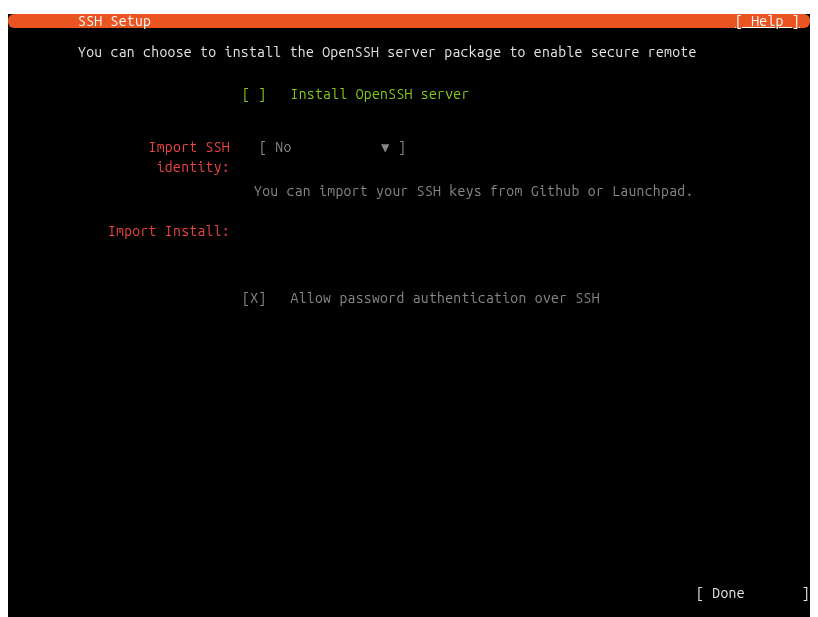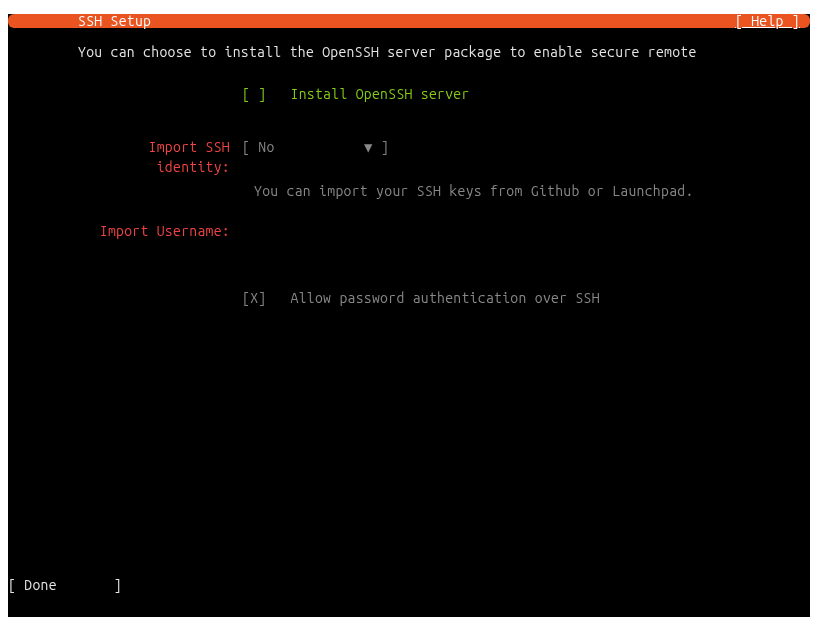--- a/index.html
+++ b/index.html
@@ -78,33 +78,34 @@
   .checkbox-label {
     margin-left: 16px;
   }
   .note {
     color: #888888;
     padding-left: 176px;
     margin-top: 4px;
   }
   .select {
     color: #888888;
+    margin-left: 17px;
   }
   .select-arrow {
     color: #888888;
   }
   .spacer-sm { height: 20px; }
   .spacer-md { height: 32px; }
   .spacer-lg { height: 46px; }
   .bottom-actions {
     position: absolute;
-    bottom: 24px;
+    bottom: 16px;
     left: 0;
     width: 100%;
-    text-align: left;
+    text-align: right;
     color: #e6e6e6;
     line-height: 1.45;
     margin-top: 8px;
   }
   .action-button {
     display: inline-block;
     cursor: pointer;
     white-space: pre;
   }
 </style>
@@ -141,21 +142,21 @@
         <div class="label-col">Import SSH identity:</div>
         <div class="widget-col dim">
           <span class="select">[ <span>No</span>&nbsp;&nbsp;&nbsp;&nbsp;&nbsp;&nbsp;&nbsp;&nbsp;&nbsp;&nbsp;&nbsp;<span class="select-arrow">▼</span> ]</span>
         </div>
       </div>
       <div class="note">You can import your SSH keys from Github or Launchpad.</div>
 
       <div class="spacer-sm"></div>
 
       <div class="row">
-        <div class="label-col">Import Username:</div>
+        <div class="label-col">Import Install:</div>
         <div class="widget-col dim">
           <span></span>
         </div>
       </div>
 
       <div class="spacer-lg"></div>
 
       <div class="row">
         <div class="label-col"></div>
         <div class="widget-col dim">

